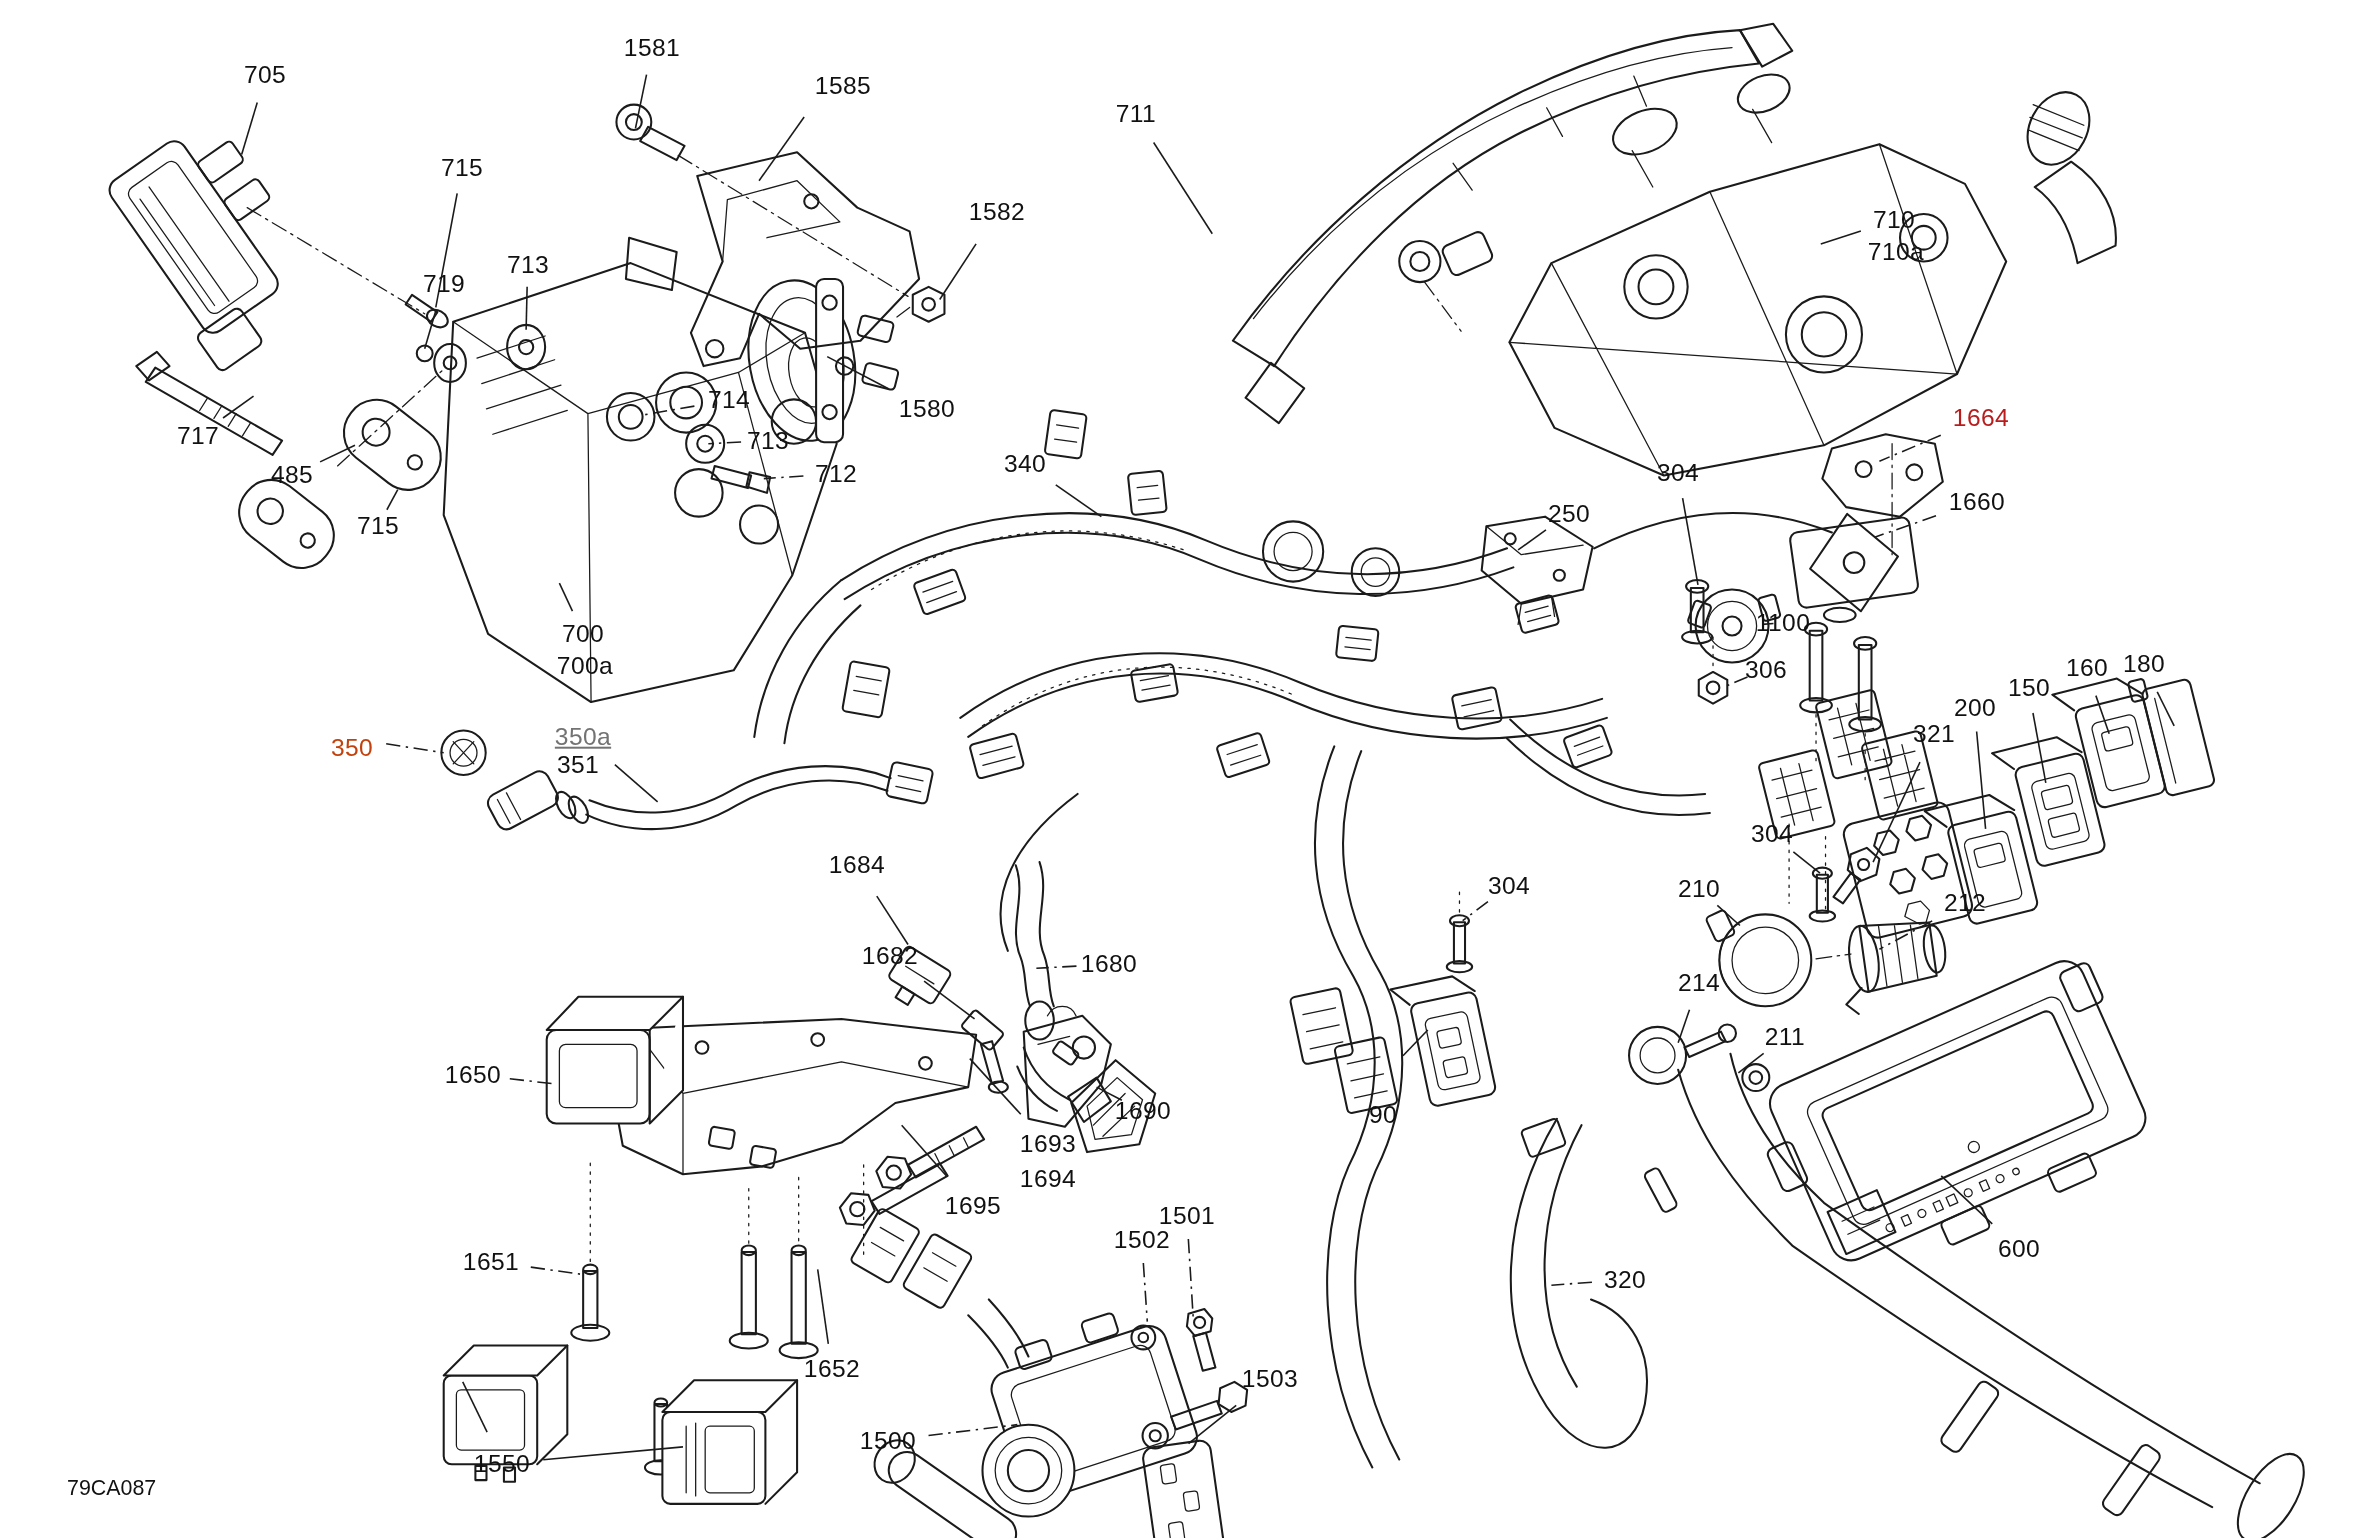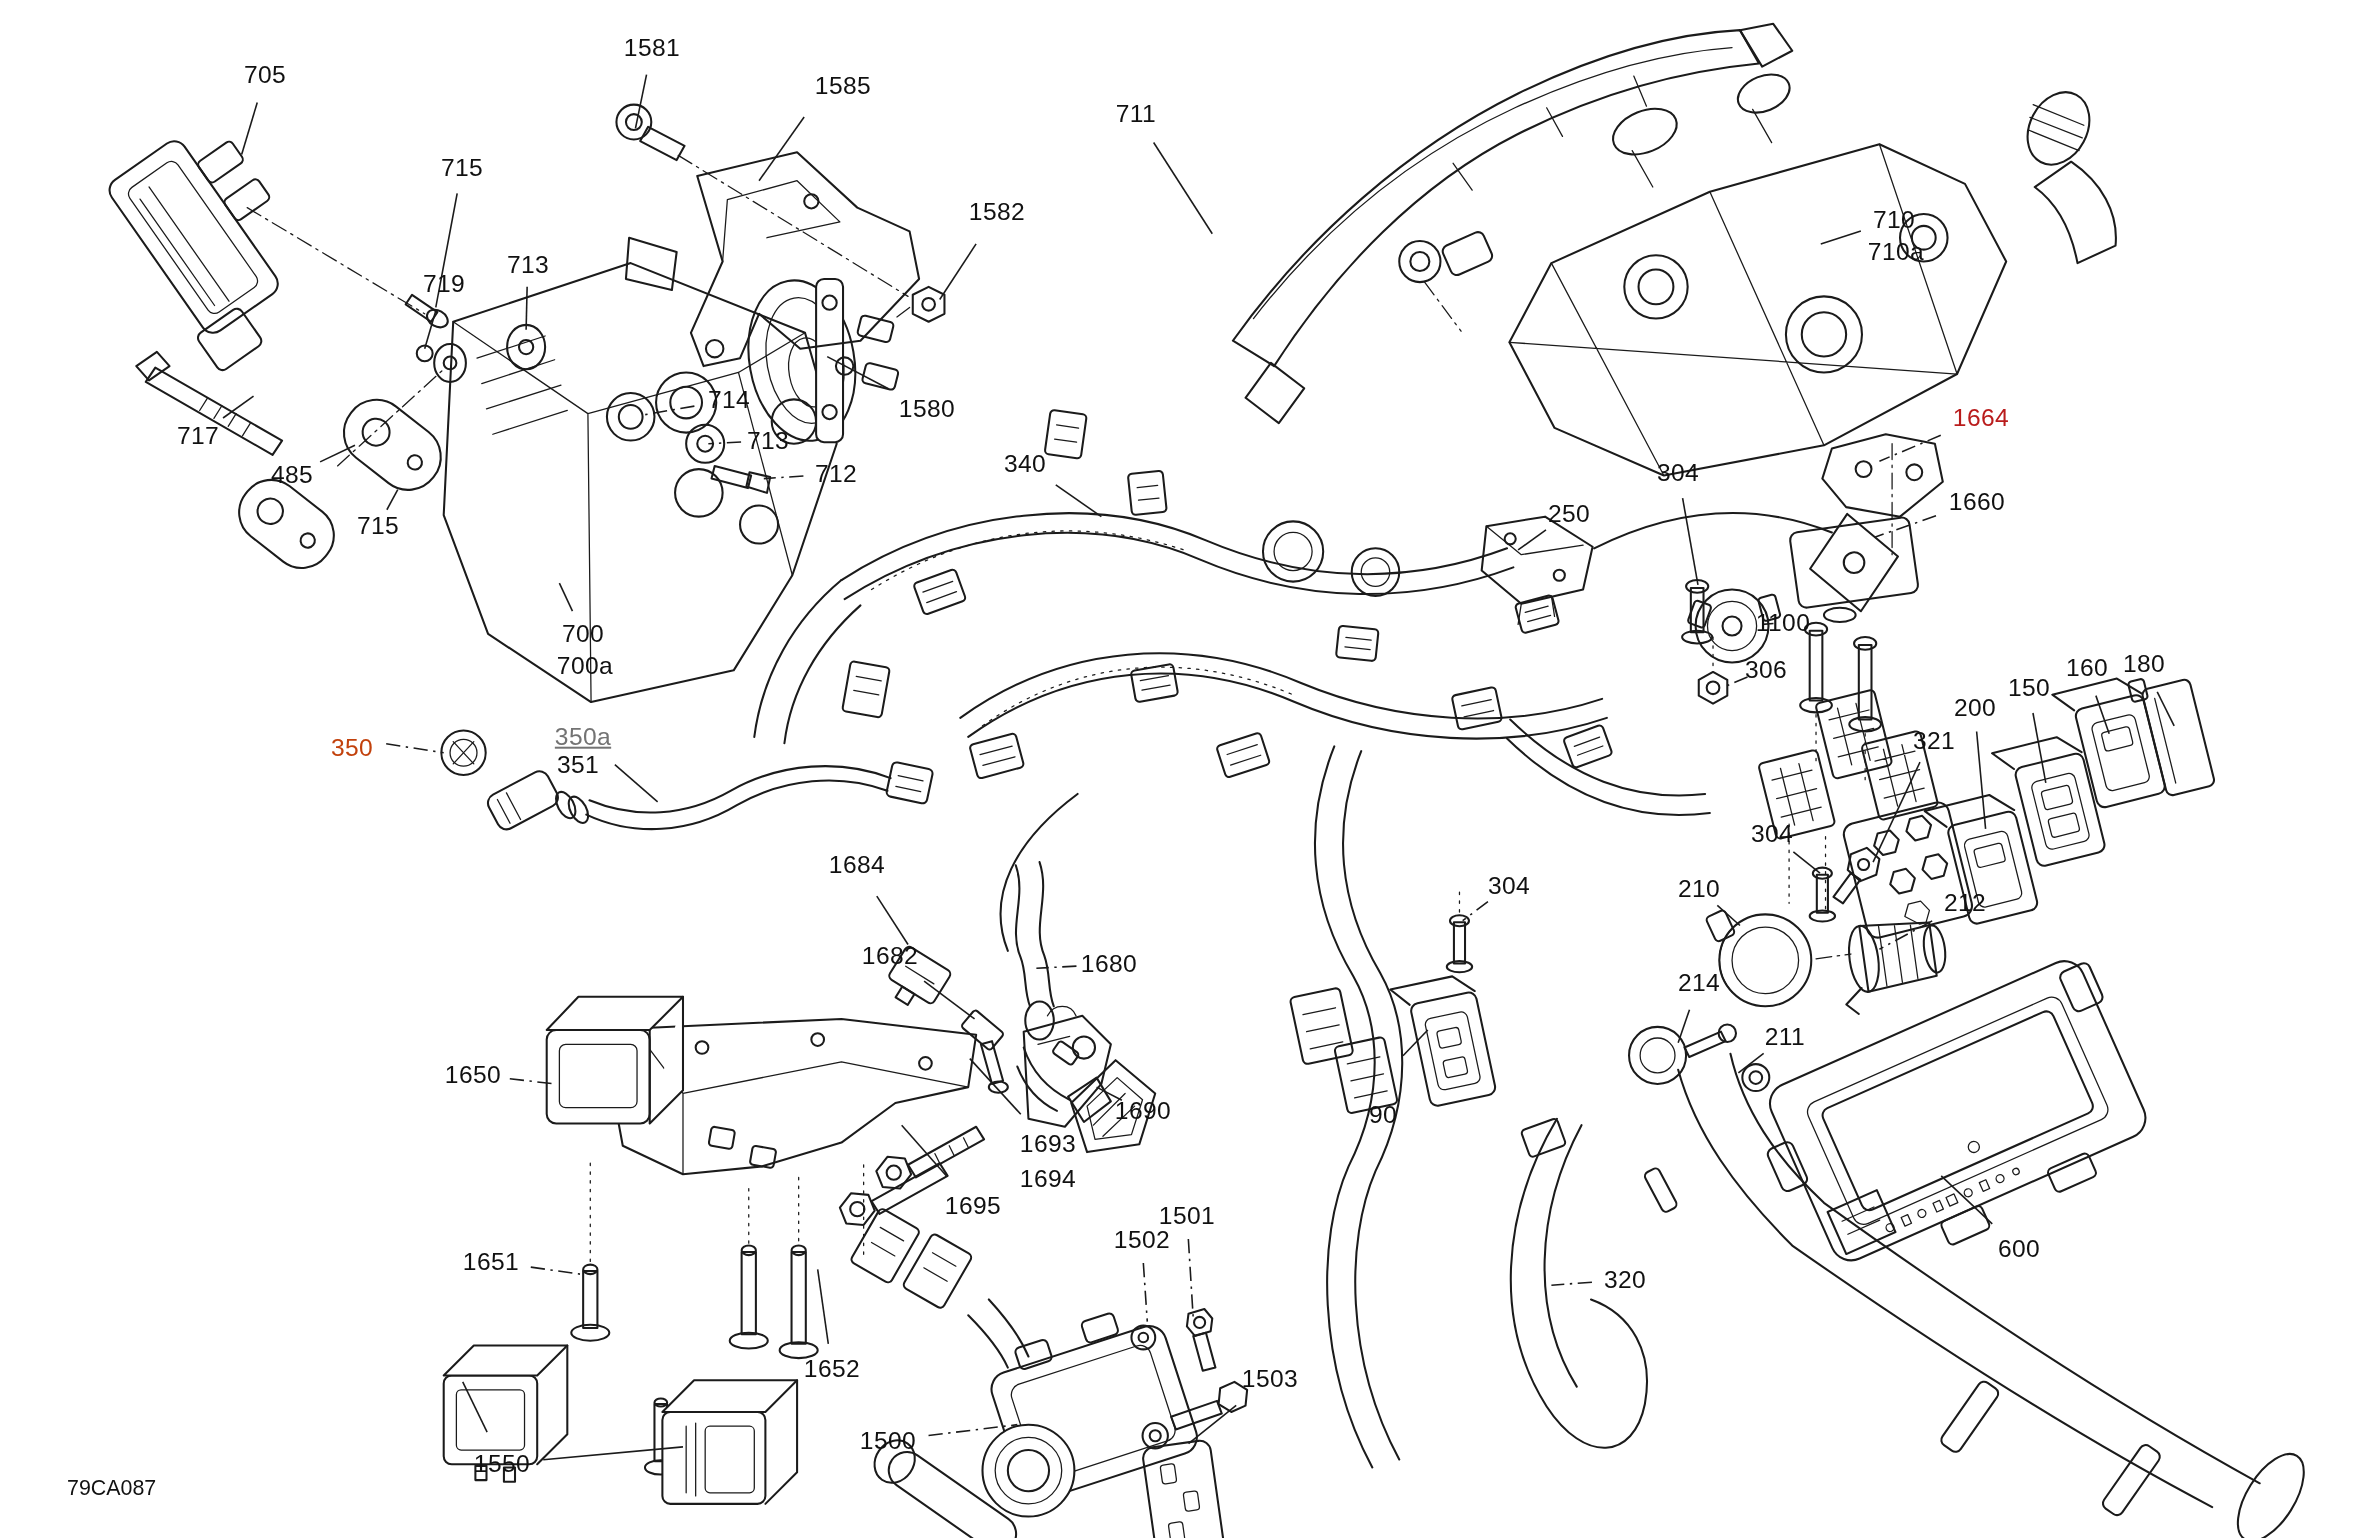--- a/index.html
+++ b/index.html
@@ -578,21 +578,21 @@
       <div class="callout" style="left: 1569px; top: 514px; color: rgb(17, 17, 17);">250</div>
       <div class="callout" style="left: 378px; top: 526px; color: rgb(17, 17, 17);">715</div>
       <div class="callout" style="left: 583px; top: 634px; color: rgb(17, 17, 17);">700</div>
       <div class="callout" style="left: 585px; top: 666px; color: rgb(17, 17, 17);">700a</div>
       <div class="callout" style="left: 1783px; top: 623px; color: rgb(17, 17, 17);">1100</div>
       <div class="callout" style="left: 1766px; top: 670px; color: rgb(17, 17, 17);">306</div>
       <div class="callout" style="left: 2144px; top: 664px; color: rgb(17, 17, 17);">180</div>
       <div class="callout" style="left: 2087px; top: 668px; color: rgb(17, 17, 17);">160</div>
       <div class="callout" style="left: 2029px; top: 688px; color: rgb(17, 17, 17);">150</div>
       <div class="callout" style="left: 1975px; top: 708px; color: rgb(17, 17, 17);">200</div>
-      <div class="callout" style="left: 1934px; top: 734px; color: rgb(17, 17, 17); margin-top: 7px;">321</div>
+      <div class="callout" style="left: 1934px; top: 734px; color: rgb(17, 17, 17);">321</div>
       <div class="callout" style="left: 352px; top: 714px; color: #c2410c; margin-top: 34px;">350</div>
       <div class="callout" style="left: 583px; top: 737px; color: #737373; text-decoration: underline;">350a</div>
       <div class="callout" style="left: 578px; top: 765px; color: rgb(17, 17, 17);">351</div>
       <div class="callout" style="left: 1772px; top: 834px; color: rgb(17, 17, 17);">304</div>
       <div class="callout" style="left: 857px; top: 865px; color: rgb(17, 17, 17);">1684</div>
       <div class="callout" style="left: 1509px; top: 886px; color: rgb(17, 17, 17);">304</div>
       <div class="callout" style="left: 1699px; top: 889px; color: rgb(17, 17, 17);">210</div>
       <div class="callout" style="left: 1965px; top: 903px; color: rgb(17, 17, 17);">212</div>
       <div class="callout" style="left: 890px; top: 956px; color: rgb(17, 17, 17);">1682</div>
       <div class="callout" style="left: 1109px; top: 964px; color: rgb(17, 17, 17);">1680</div>

